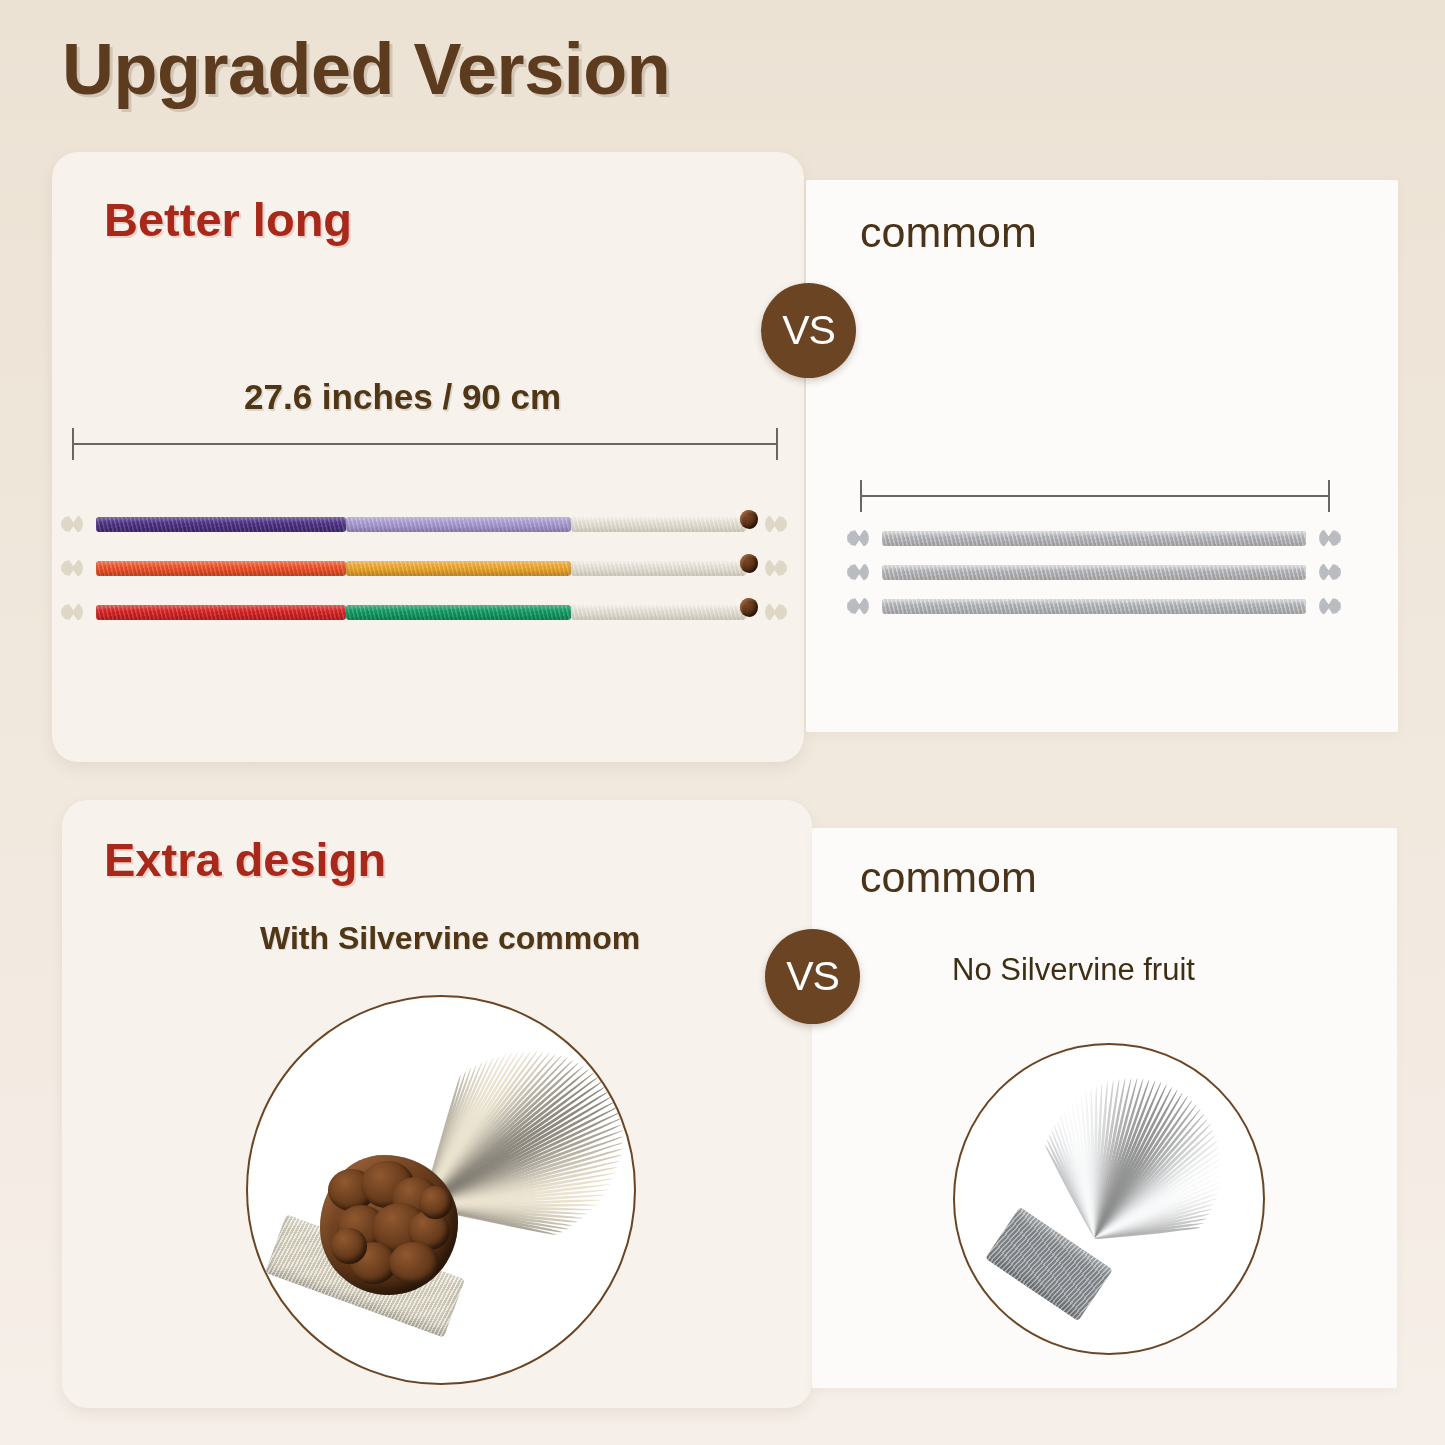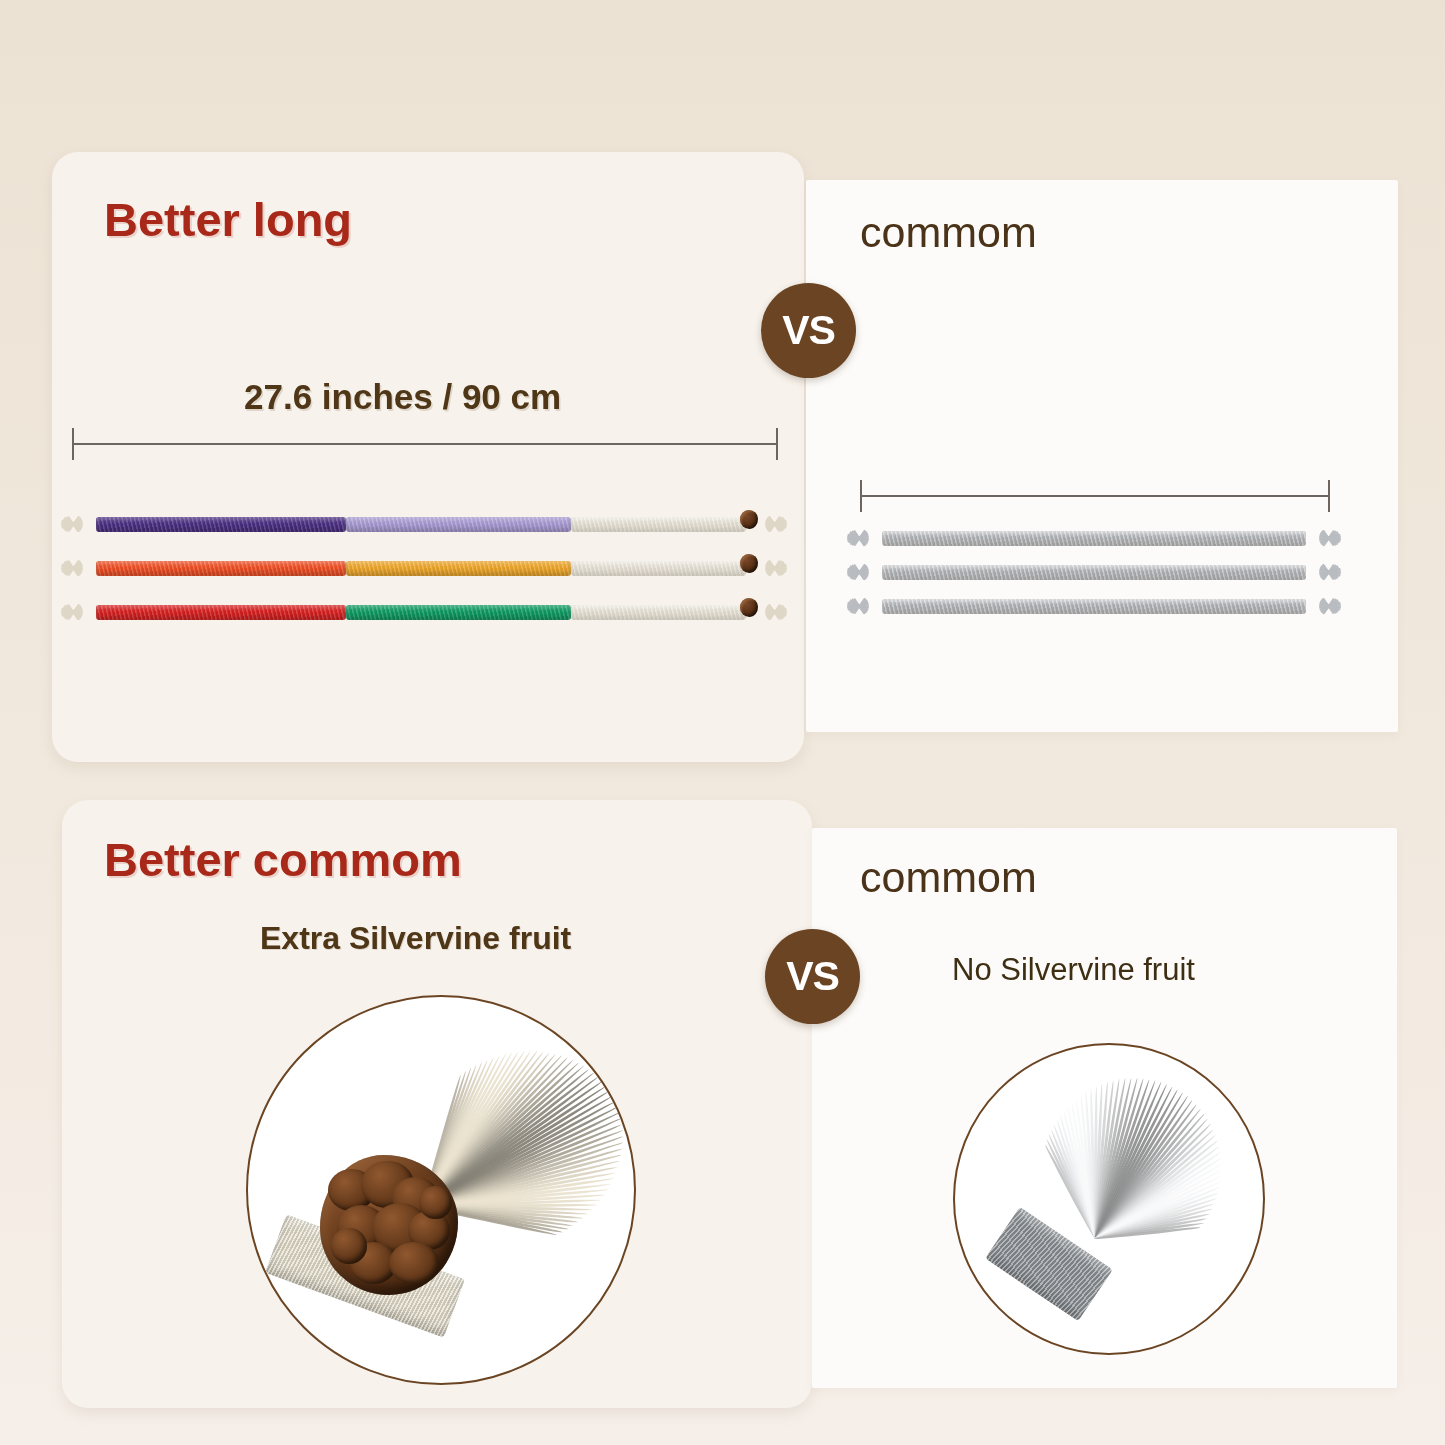--- a/index.html
+++ b/index.html
@@ -131,21 +131,21 @@
   #ruler-70 { left: 72px;  top: 428px; width: 706px; height: 32px; }
   #ruler-60 { left: 860px; top: 480px; width: 470px; height: 32px; }
 
   
   .vs-badge {
     position: absolute;
     border-radius: 50%;
     background: #6B4523;
     color: #FFFFFF;
     font-size: 41px;
-    font-weight: bold;
+    font-weight: normal;
     display: flex;
     align-items: center;
     justify-content: center;
     letter-spacing: -1px;
     box-shadow: 0 3px 7px rgba(80, 55, 30, 0.25);
   }
   #vs-top    { left: 761px; top: 283px;  width: 95px; height: 95px; }
   #vs-bottom { left: 765px; top: 929px;  width: 95px; height: 95px; }
 
   
@@ -240,20 +240,21 @@
     border-radius: 50%;
     background: radial-gradient(circle at 35% 30%, #90582f 0%, #653a1b 55%, #3d2009 100%);
     box-shadow: inset -3px -3px 5px rgba(0,0,0,0.5);
   }
 </style>
 </head>
 <body>
 
 <div class="stage">
 
+  <div class="page-title">Upgraded Version</div>
 
   <div class="card-left" id="card-long"></div>
 
   <div class="heading-red" id="h-extra-long">Better long</div>
 
   <div class="measure-bold" id="m-70">27.6 inches / 90 cm</div>
 
   <div class="ruler" id="ruler-70">
     <div class="bar"></div>
     <div class="cap left"></div>
@@ -481,23 +482,23 @@
           <i style="transform: translateY(-50%) rotate(46.6667deg); width: 20.0672px;"></i>
           <i style="transform: translateY(-50%) rotate(56deg); width: 19.2846px;"></i>
         </span>
       </div>
     </div>
 
   <div class="vs-badge" id="vs-top">VS</div>
 
   <div class="card-left" id="card-design"></div>
 
-  <div class="heading-red" id="h-better">Better commom</div>
-
-  <div class="sub-bold" id="t-with-fruit">Extra Silvervine fruit</div>
+  <div class="heading-red" id="h-better">Extra design</div>
+
+  <div class="sub-bold" id="t-with-fruit">With Silvervine commom</div>
 
   <div class="photo-circle" id="photo-fruit">
     <div class="tassel-photo" id="tp-fruit">
         <div class="tp-strand" style="left: 175px; top: 208px; width: 137.2px; height: 3.4px; transform: rotate(-74deg); background: rgb(183, 176, 161); opacity: 0.92;"></div>
         <div class="tp-strand" style="left: 175px; top: 208px; width: 141.9px; height: 3.4px; transform: rotate(-72.4364deg); background: rgb(192, 185, 169); opacity: 0.92;"></div>
         <div class="tp-strand" style="left: 175px; top: 208px; width: 146.584px; height: 3.4px; transform: rotate(-70.8727deg); background: rgb(200, 194, 176); opacity: 0.92;"></div>
         <div class="tp-strand" style="left: 175px; top: 208px; width: 151.237px; height: 3.4px; transform: rotate(-69.3091deg); background: rgb(209, 201, 184); opacity: 0.92;"></div>
         <div class="tp-strand" style="left: 175px; top: 208px; width: 155.845px; height: 3.4px; transform: rotate(-67.7455deg); background: rgb(216, 209, 190); opacity: 0.92;"></div>
         <div class="tp-strand" style="left: 175px; top: 208px; width: 160.392px; height: 3.4px; transform: rotate(-66.1818deg); background: rgb(222, 215, 196); opacity: 0.92;"></div>
         <div class="tp-strand" style="left: 175px; top: 208px; width: 164.864px; height: 3.4px; transform: rotate(-64.6182deg); background: rgb(227, 220, 200); opacity: 0.92;"></div>

